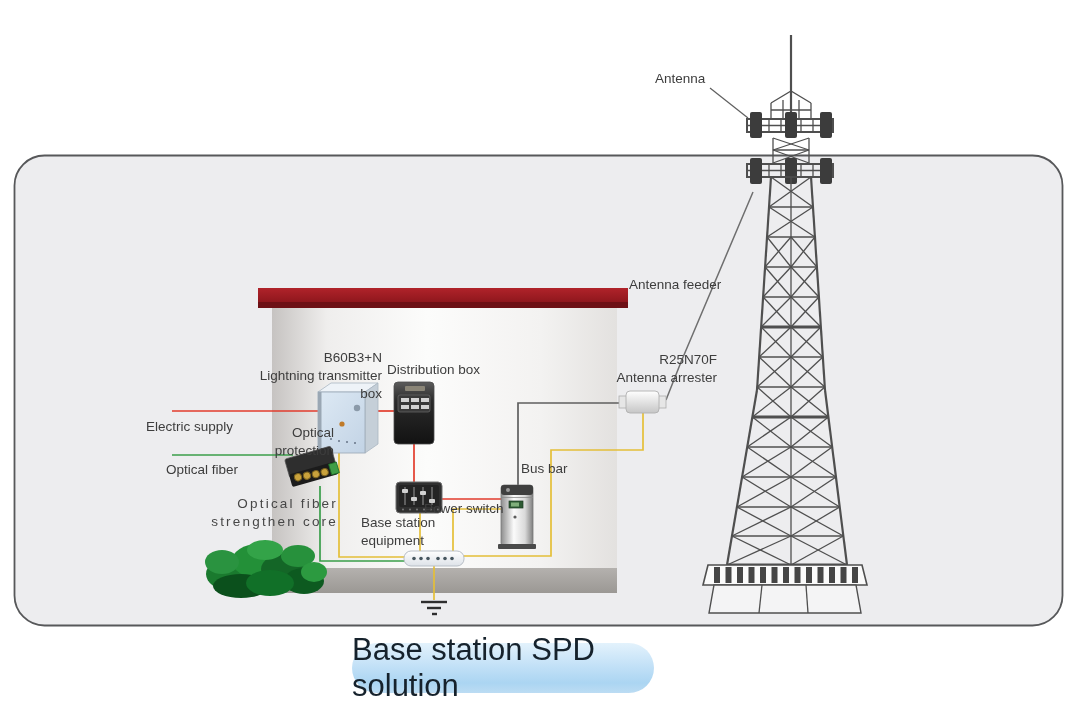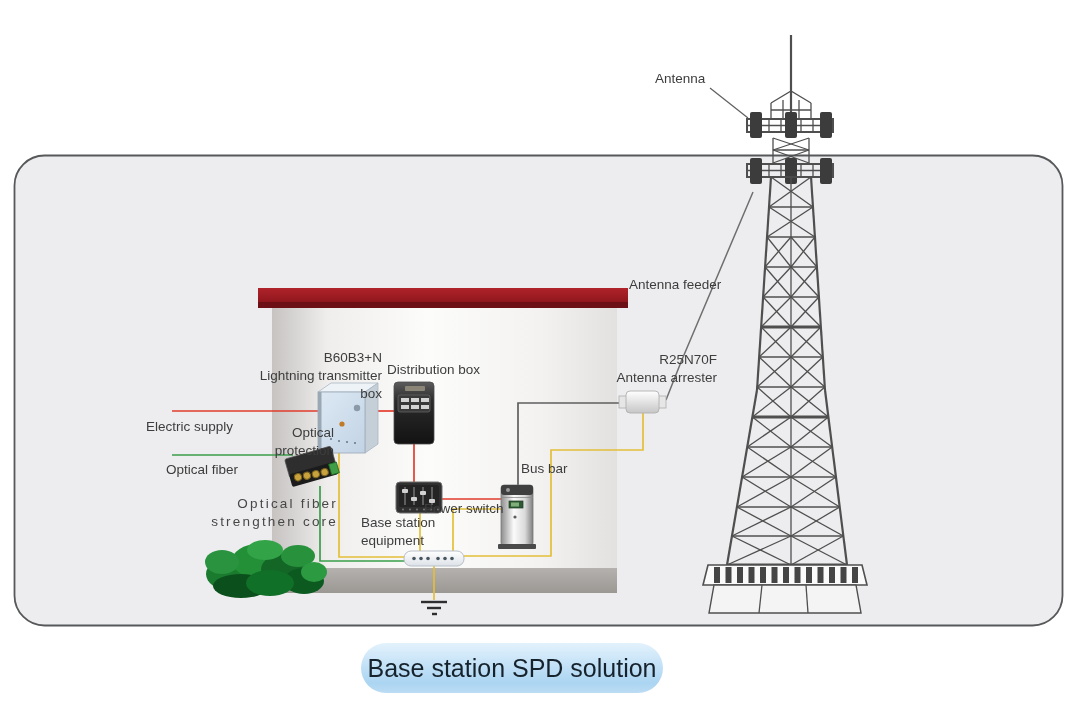--- a/index.html
+++ b/index.html
@@ -2,24 +2,24 @@
 <html><head>
 <meta charset="utf-8">
 <style>
   html,body{margin:0;padding:0;background:#ffffff;}
   #stage{position:relative;width:1077px;height:720px;background:#ffffff;overflow:hidden;
          font-family:Liberation Sans, sans-serif;}
   #art{position:absolute;left:0;top:0;}
   .label{position:absolute;font-size:13.5px;color:#3d3d3d;white-space:nowrap;line-height:18px;}
   .center{text-align:right;}
   .ls{letter-spacing:2.2px;color:#474747;}
-  #title-pill{position:absolute;left:361px;top:643px;width:302px;height:50px;border-radius:26px;
+  #title-pill{position:absolute;left:352px;top:643px;width:302px;height:50px;border-radius:26px;
       background:linear-gradient(180deg,#e3f2fc 0%,#c3e1f7 45%,#abd5f2 80%,#bcdcf3 100%);
       display:flex;align-items:center;justify-content:center;
-      font-size:25px;color:#16222c;}
+      font-size:31px;color:#16222c;}
 </style>
 </head>
 <body>
 
 <div id="stage">
 
 <svg id="art" width="1077" height="720" viewBox="0 0 1077 720">
   <defs>
     <linearGradient id="roofGrad" x1="0" y1="0" x2="0" y2="1">
       <stop offset="0" stop-color="#b0232a"></stop>

